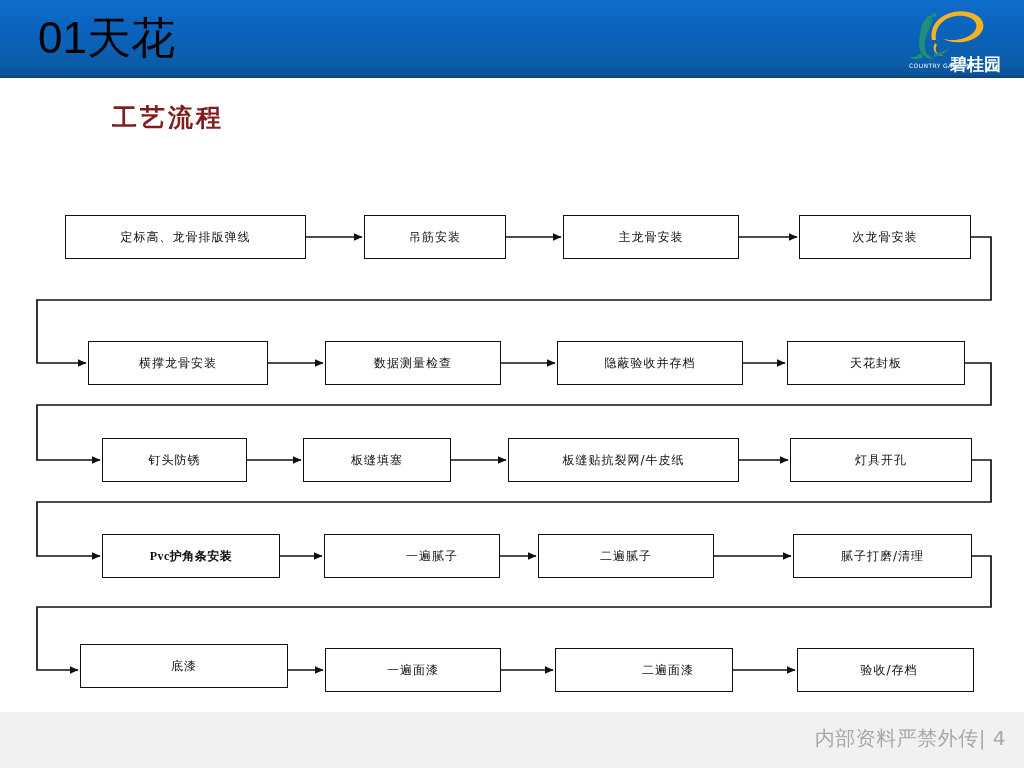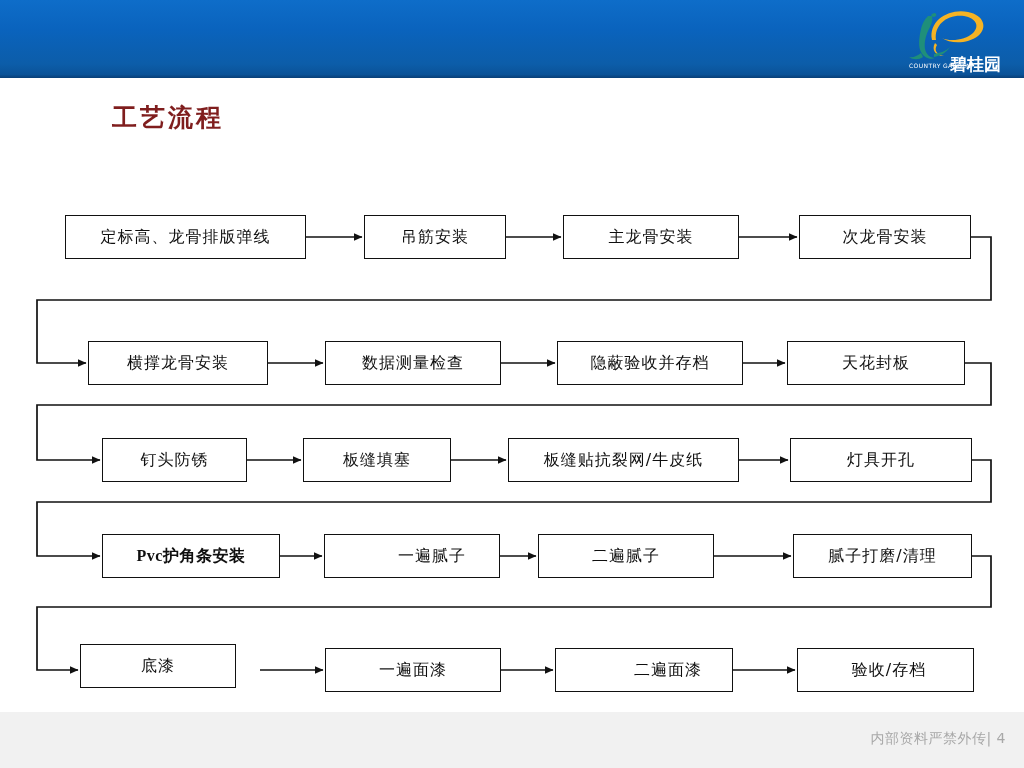--- a/index.html
+++ b/index.html
@@ -51,47 +51,48 @@
 
   .flow-box{
     position:absolute;
     box-sizing:border-box;
     background:#ffffff;
     border:1.6px solid #111111;
     display:flex;align-items:center;justify-content:center;
     text-align:center;
     color:#0f0f0f;
     font-family:"DejaVu Sans", sans-serif;
-    font-size:16px;
+    font-size:12px;
     line-height:18px;
     white-space:nowrap;
     letter-spacing:1px;
   }
   .flow-box.serif{
     font-family:"Liberation Serif", serif;
     font-weight:bold;
     letter-spacing:0.5px;
   }
 
   
   #footer-band{
     position:absolute;left:0;top:712px;width:1024px;height:56px;
     background:#f1f1f1;
   }
   #footer-note{
     position:absolute;right:18px;top:16px;
-    font-size:14px;line-height:20px;color:#a8a8a8;
+    font-size:20px;line-height:20px;color:#a8a8a8;
     font-family:"DejaVu Sans", sans-serif;
     white-space:nowrap;letter-spacing:0.5px;
   }
 </style>
 </head>
 <body>
 
 <div id="header-banner">
+  <div id="slide-title">01天花</div>
 
   <div id="brand-logo">
     <svg width="118" height="70" viewBox="0 0 118 70" xmlns="http://www.w3.org/2000/svg">
 
       <g>
         <path d="M44 36 C40 16, 62 4, 80 8 C96 11, 100 24, 90 32 C80 40, 62 40, 54 34
                  C62 38, 78 36, 85 29 C92 22, 88 14, 76 12 C60 10, 46 20, 48 36 Z" fill="#f5b324"></path>
         <path d="M47 39 C43 46, 48 52, 56 52 C48 50, 46 46, 49 41 Z" fill="#f5b324"></path>
       </g>
 
@@ -185,21 +186,21 @@
     </div>
     <div class="flow-box" style="left: 324px; top: 534px; width: 176px; height: 44px; padding-left: 40px;">
       <span>一遍腻子</span>
     </div>
     <div class="flow-box" style="left: 538px; top: 534px; width: 176px; height: 44px;">
       <span>二遍腻子</span>
     </div>
     <div class="flow-box" style="left: 793px; top: 534px; width: 179px; height: 44px;">
       <span>腻子打磨/清理</span>
     </div>
-    <div class="flow-box" style="left: 80px; top: 644px; width: 156px; height: 44px;">
+    <div class="flow-box" style="left: 80px; top: 644px; width: 208px; height: 44px;">
       <span>底漆</span>
     </div>
     <div class="flow-box" style="left: 325px; top: 648px; width: 176px; height: 44px;">
       <span>一遍面漆</span>
     </div>
     <div class="flow-box" style="left: 555px; top: 648px; width: 178px; height: 44px; padding-left: 48px;">
       <span>二遍面漆</span>
     </div>
     <div class="flow-box" style="left: 797px; top: 648px; width: 177px; height: 44px; padding-left: 7px;">
       <span>验收/存档</span>

